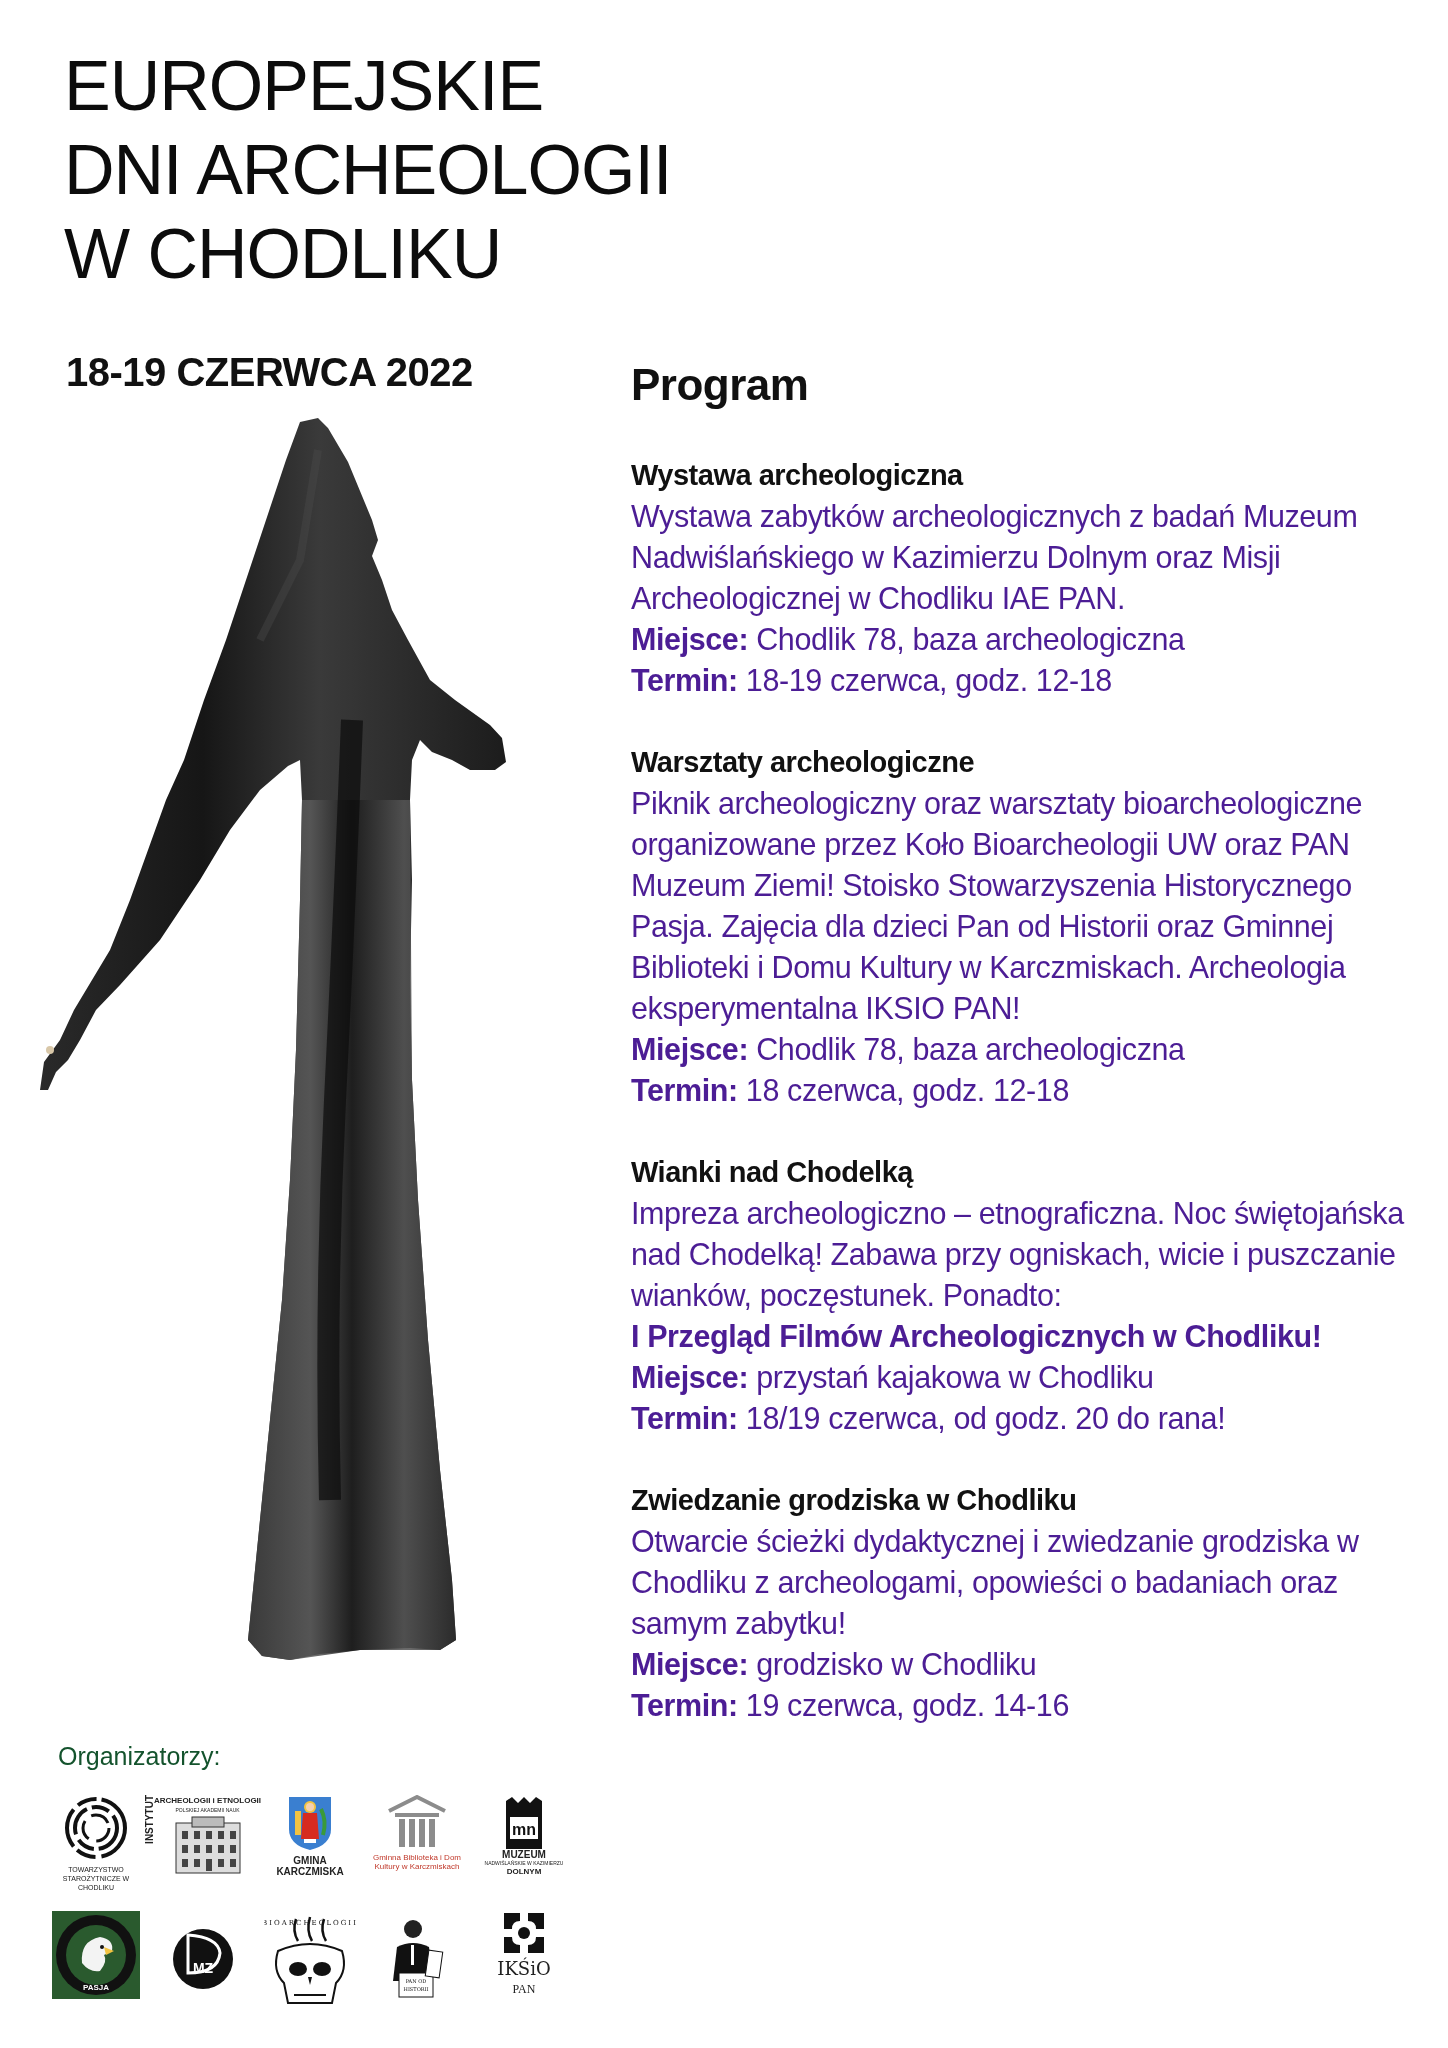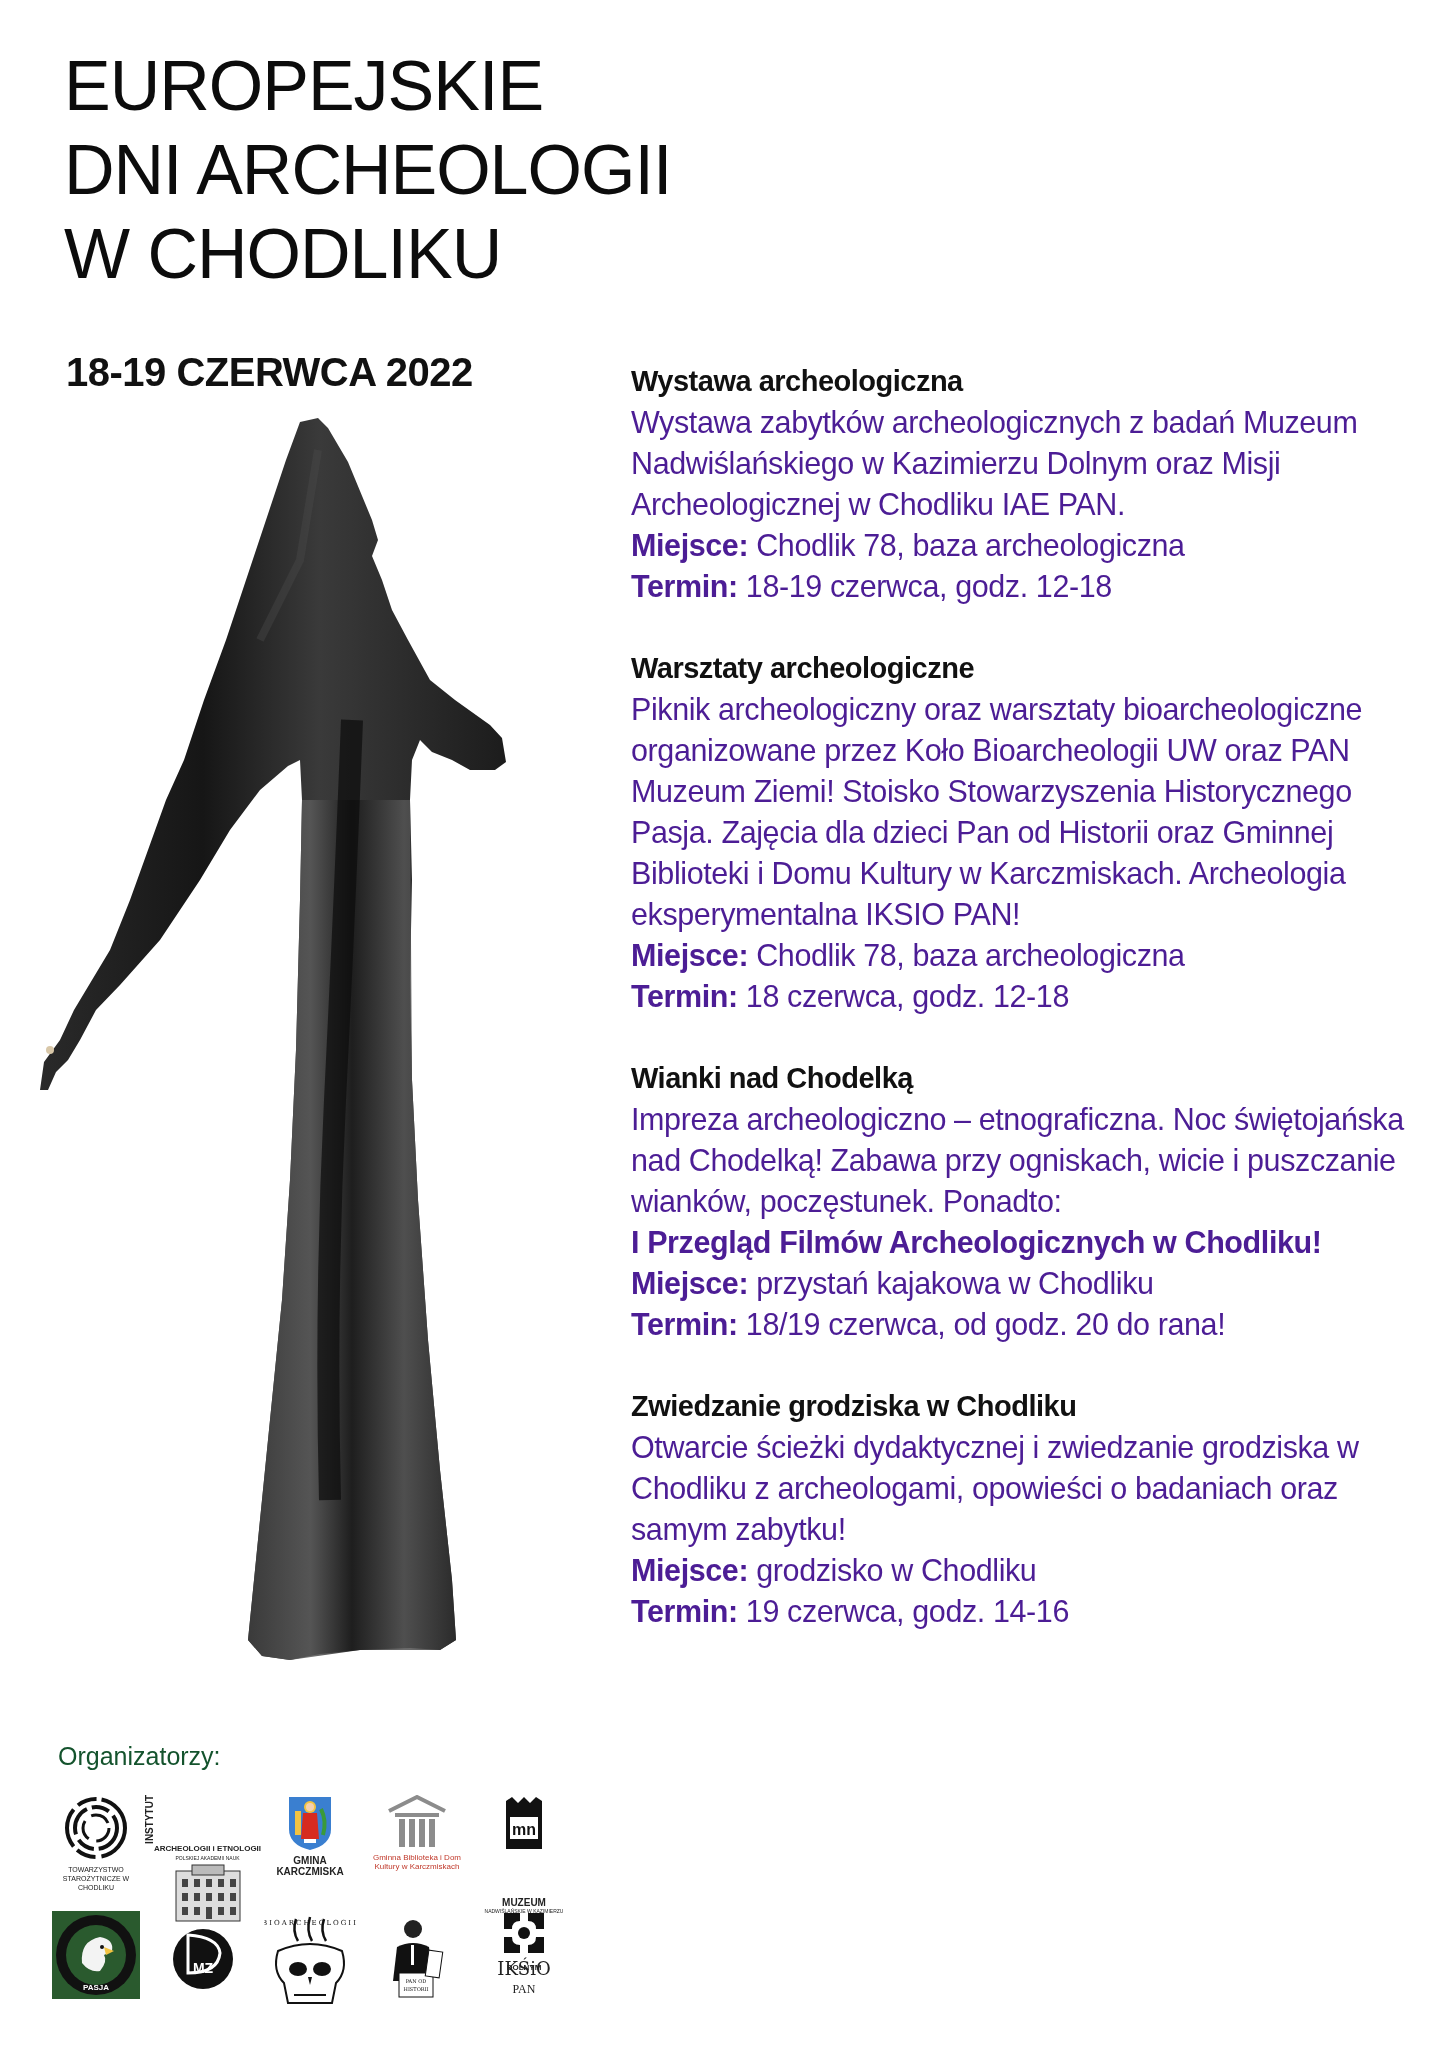--- a/index.html
+++ b/index.html
@@ -12,21 +12,21 @@
   .program h2{margin:0 0 44px 0;font-size:44px;font-weight:700;letter-spacing:-0.5px;color:#111;}
   .section{margin-bottom:40px;}
   .section h3{margin:0;font-size:29px;font-weight:700;line-height:42px;letter-spacing:-0.5px;color:#111;}
   .section p{margin:0;font-size:30.5px;line-height:41px;letter-spacing:-0.4px;color:#4c1d95;}
   .section .highlight{font-weight:700;}
   .label{font-weight:700;}
   .organizers-label{position:absolute;left:58px;top:1742px;font-size:25px;color:#14532d;}
   .logos{position:absolute;left:50px;top:1795px;width:520px;}
   .logo-row{display:flex;justify-content:space-between;align-items:flex-start;height:108px;margin-bottom:8px;}
   .logo{width:92px;display:flex;flex-direction:column;align-items:center;text-align:center;font-size:8px;line-height:9px;color:#222;}
-  .logo .cap{font-weight:700;font-size:10px;line-height:11px;margin-top:48px;}
+  .logo .cap{font-weight:700;font-size:10px;line-height:11px;}
 </style>
 </head>
 <body>
 
 <h1 class="title">
   <span>EUROPEJSKIE</span>
   <span>DNI ARCHEOLOGII</span>
   <span>W CHODLIKU</span>
 </h1>
 
@@ -49,20 +49,21 @@
     </linearGradient>
   </defs>
   <path d="M 300 422 L 318 418 L 328 428 L 348 462 L 372 520 L 378 540 L 372 556 L 382 580 L 392 610 L 408 640 L 430 680 L 455 700 L 476 715 L 490 725 L 502 738 L 506 762 L 495 770 L 470 770 L 452 760 L 432 752 L 420 740 L 412 760 L 410 800 L 412 880 L 410 980 L 412 1080 L 418 1200 L 428 1340 L 440 1470 L 452 1580 L 456 1640 L 440 1650 L 410 1648 L 360 1650 L 320 1654 L 290 1660 L 262 1656 L 248 1640 L 256 1560 L 268 1440 L 282 1300 L 290 1180 L 296 1050 L 300 900 L 302 800 L 300 760 L 288 766 L 260 790 L 230 830 L 200 880 L 160 940 L 120 985 L 96 1010 L 80 1040 L 68 1060 L 56 1072 L 48 1090 L 40 1090 L 44 1062 L 60 1040 L 74 1010 L 92 980 L 110 950 L 130 900 L 148 850 L 166 800 L 184 760 L 204 700 L 226 640 L 246 580 L 266 520 L 286 460 Z" fill="url(#ironGrad)"></path>
   <path d="M 302 800 L 410 800 L 412 1080 L 418 1200 L 428 1340 L 440 1470 L 452 1580 L 456 1640 L 440 1650 L 360 1650 L 290 1660 L 262 1656 L 248 1640 L 256 1560 L 268 1440 L 282 1300 L 290 1180 L 296 1050 L 300 900 Z" fill="url(#shaftGrad)" opacity="0.85"></path>
   <path d="M 352 720 Q 345 900 335 1100 Q 325 1300 330 1500" stroke="#0c0c0c" stroke-width="22" fill="none" opacity="0.7"></path>
   <path d="M 318 450 L 300 560 L 260 640" stroke="#4a4a4a" stroke-width="8" fill="none" opacity="0.4"></path>
   <circle cx="50" cy="1050" r="4" fill="#d8c7a8"></circle>
 </svg>
 
 <div class="program">
+  <h2>Program</h2>
 
   <div class="section">
     <h3>Wystawa archeologiczna</h3>
     <p><span>Wystawa zabytków archeologicznych z badań Muzeum Nadwiślańskiego w Kazimierzu Dolnym oraz Misji Archeologicznej w Chodliku IAE PAN.</span></p>
     <p><span class="label">Miejsce:</span><span> Chodlik 78, baza archeologiczna</span></p>
     <p><span class="label">Termin:</span><span> 18-19 czerwca, godz. 12-18</span></p>
   </div>
 
   <div class="section">
     <h3>Warsztaty archeologiczne</h3>

